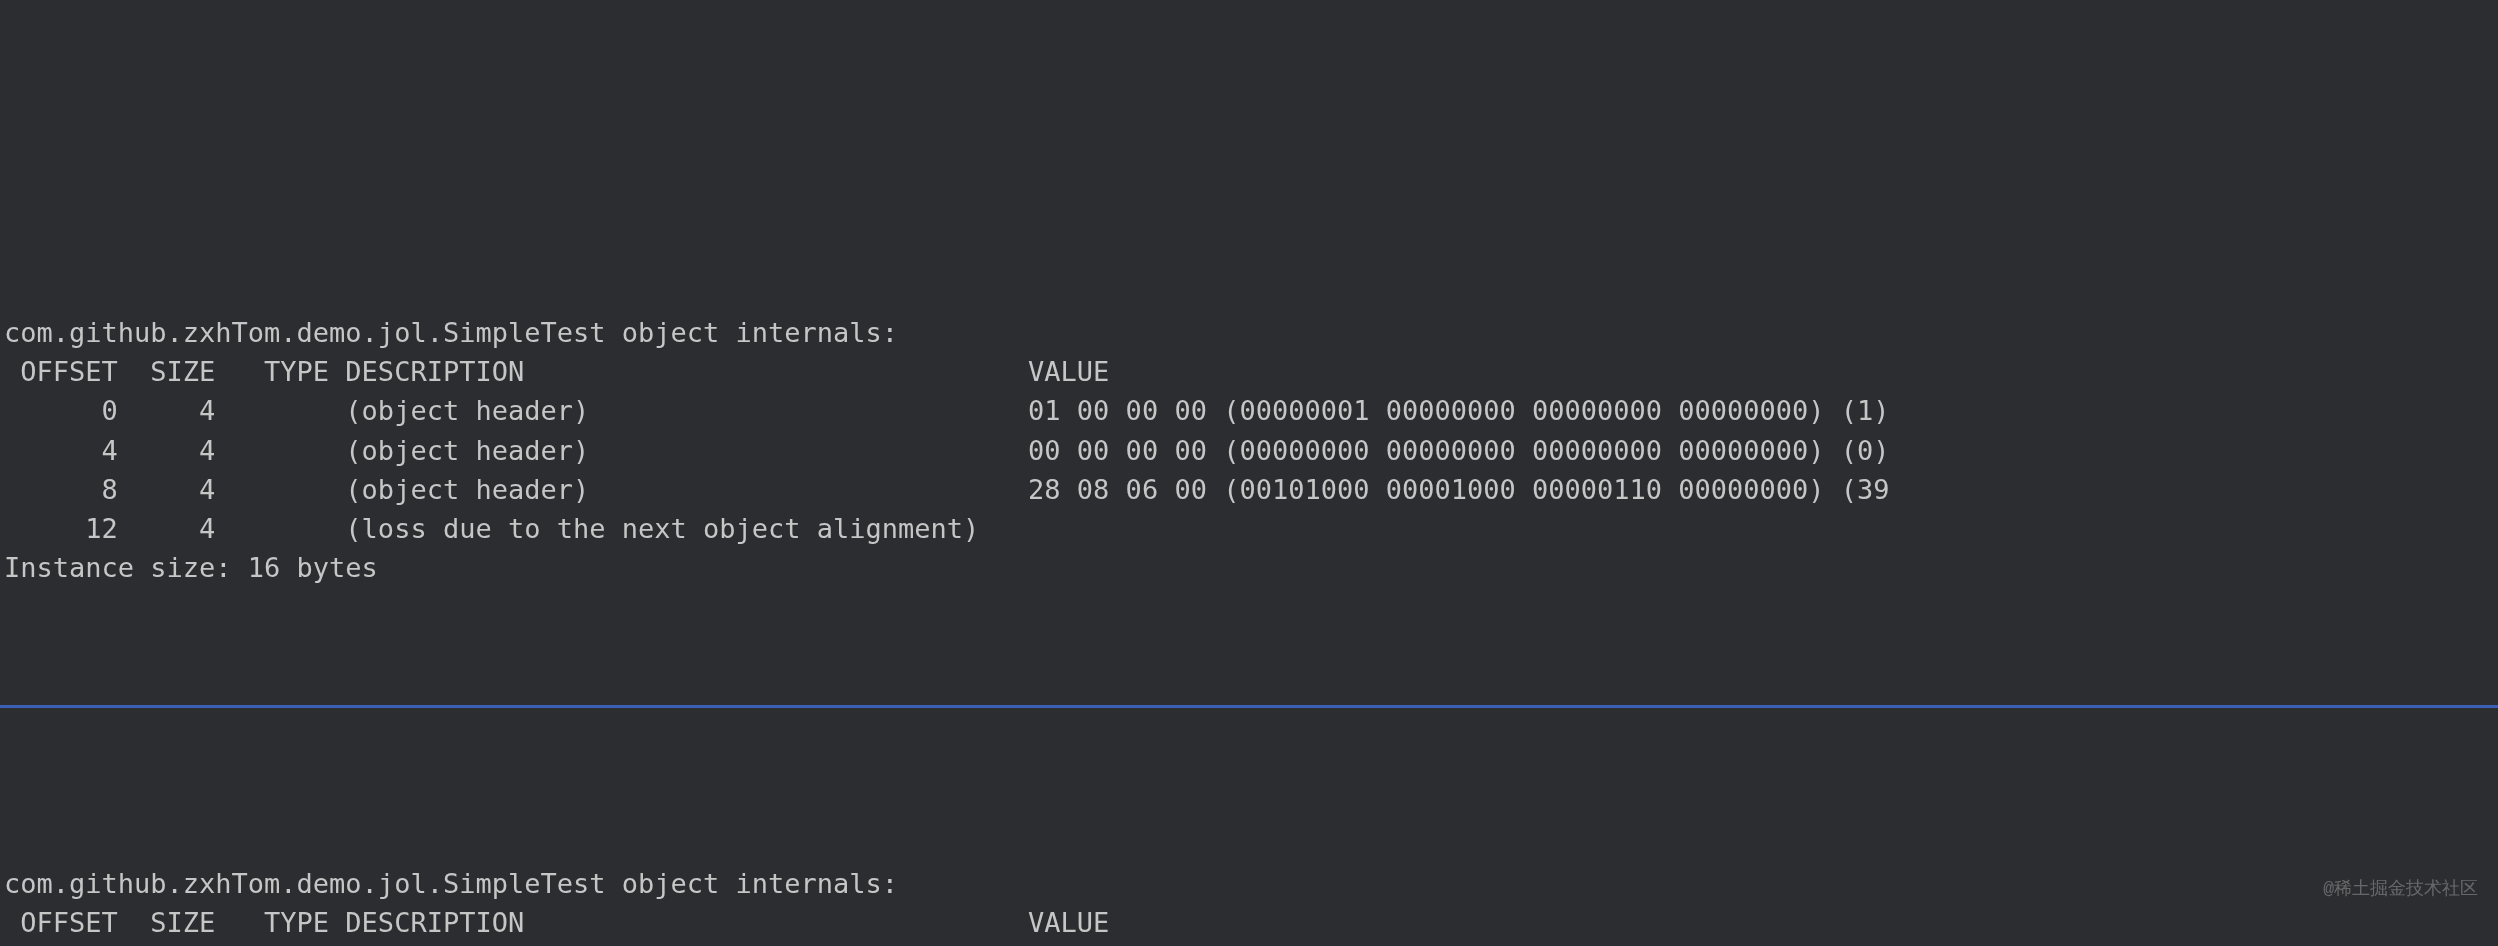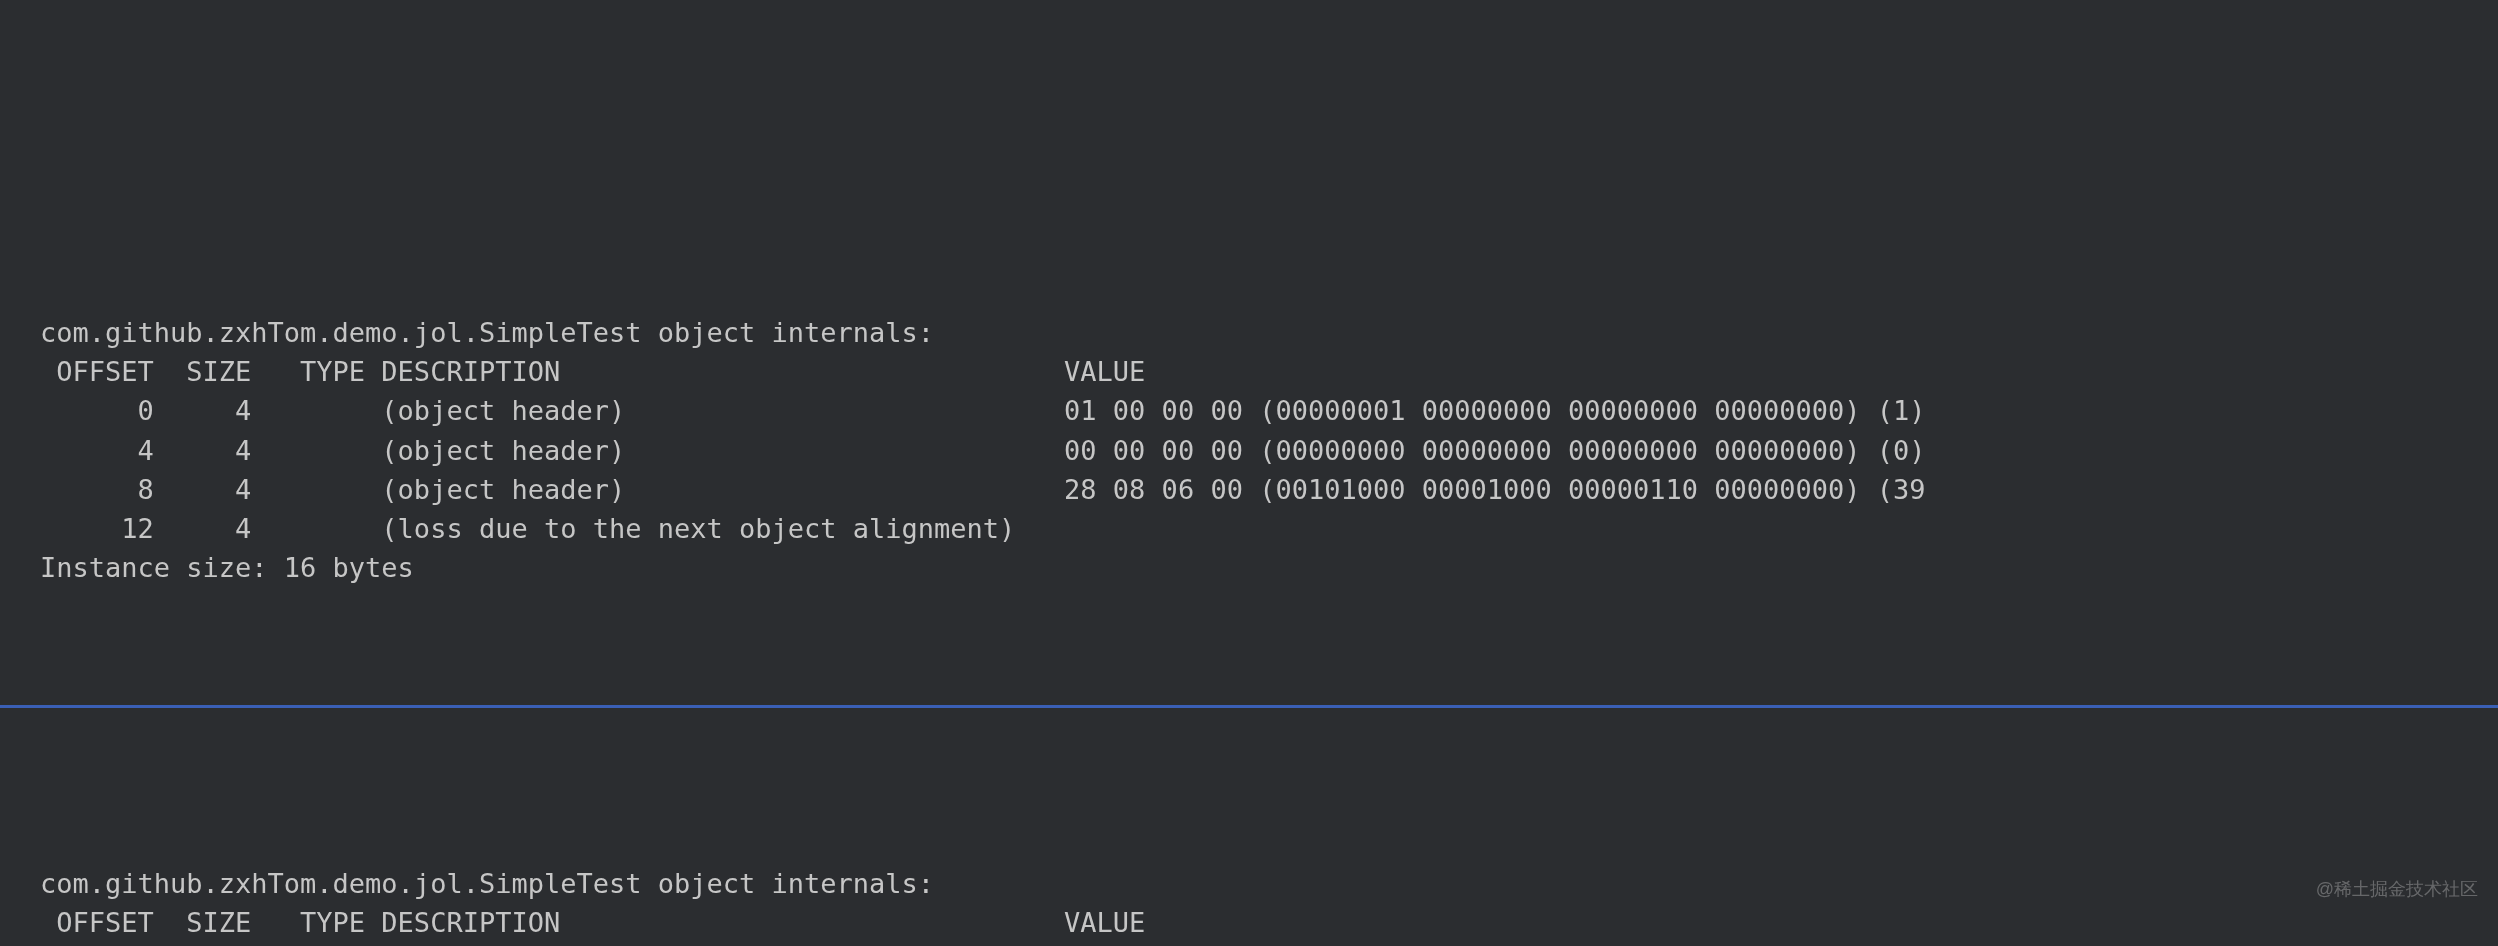--- a/index.html
+++ b/index.html
@@ -14,34 +14,33 @@
     font-size: 27px;
     line-height: 1.45;
     color: #c6c6c6;
     white-space: pre;
   }
   .console {
     padding: 0;
   }
   .block {
     padding: 0 0 0 4px;
-    margin-left: 36px;
   }
   .divider {
     height: 3px;
     background: #3a5fb5;
     width: 100%;
   }
   .watermark {
     position: absolute;
     right: 20px;
     bottom: 44px;
     font-size: 18px;
     color: rgba(200,200,200,0.38);
-    font-family: Liberation Sans, sans-serif;
+    font-family: Liberation Mono, monospace;
   }
 </style>
 </head>
 <body>
 
 
 
 <div class="console">
 
   <div class="block">

